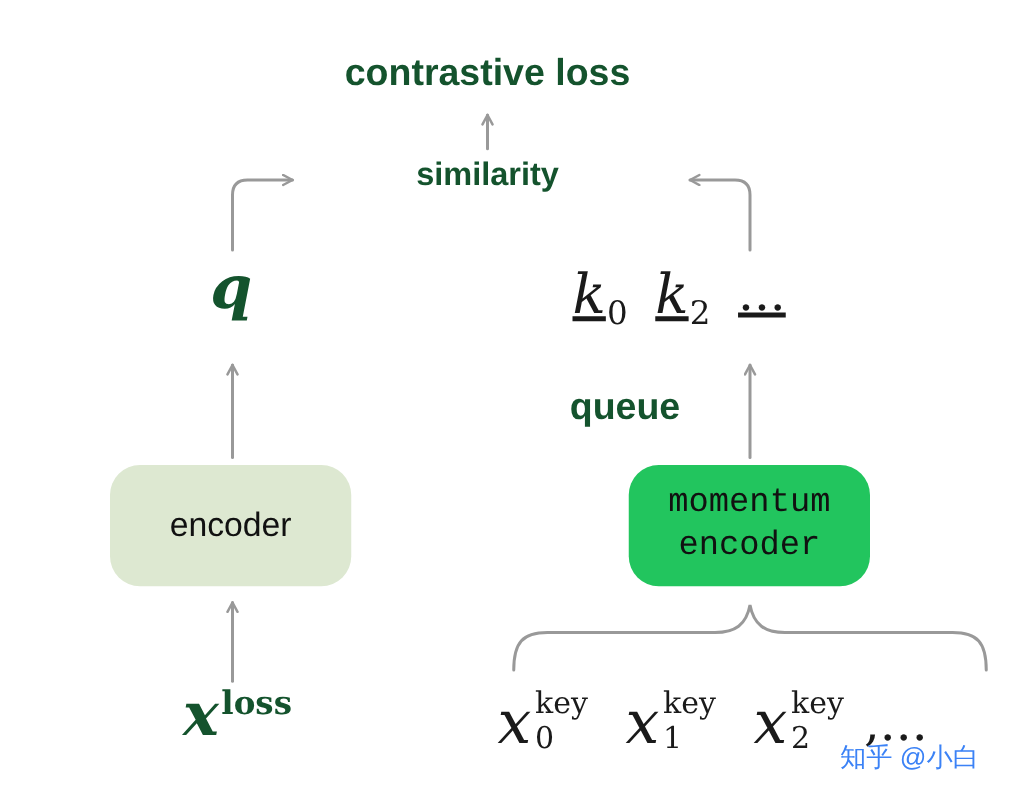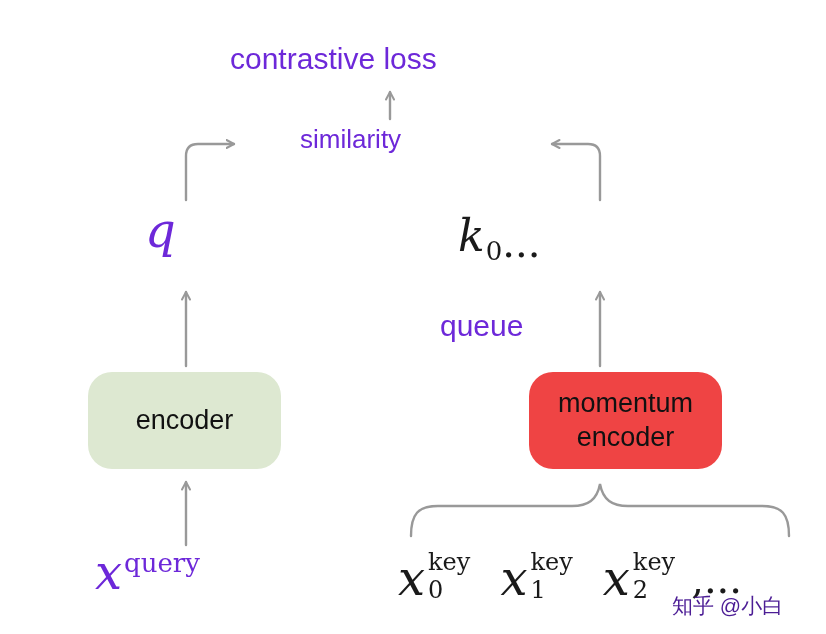--- a/index.html
+++ b/index.html
@@ -2,48 +2,49 @@
 <html><head>
 <meta charset="utf-8">
 <style>
   * { margin:0; padding:0; box-sizing:border-box; }
   html,body { background:#ffffff; }
   body { font-family:"Liberation Sans", sans-serif; color:#1a1a1a; }
   .canvas {
     position:relative; width:826px; height:634px;
     background:#ffffff; overflow:hidden;
   }
-  .label { position:absolute; color:#6d28d9; }
+  .label { position:absolute; text-align:center; color:#14532d;font-weight:bold; }
   .sans  { font-family:"Liberation Sans", sans-serif; }
   .serifmath { font-family:"DejaVu Serif", serif; font-style:italic; }
 
   .title      { left:230px; top:42px;  width:320px; font-size:30px; }
   .similarity { left:300px; top:124px; width:180px; font-size:26px; }
 
   .qsym { left:145px; top:202px; width:80px; font-size:48px; }
 
   .krow {
     position:absolute; left:458px; top:210px;
-    display:flex; align-items:flex-end; 
+    display:flex; align-items:flex-start; gap:22px;
     font-size:44px;
+    text-decoration:underline;
   }
   .kitem { font-family:"DejaVu Serif", serif; font-style:italic; white-space:nowrap; }
   .ksub  { font-style:normal; font-size:26px; vertical-align:-9px; margin-left:1px; }
   .kdots { font-family:"DejaVu Serif", serif; font-style:normal; font-size:40px; margin-top:2px; }
 
   .queue { left:440px; top:309px; width:120px; font-size:30px; }
 
   .box {
     position:absolute; top:372px; width:193px; height:97px;
     border-radius:24px; display:flex; flex-direction:column;
     align-items:center; justify-content:center;
     font-size:27px; color:#111; line-height:1.25;
   }
   .box.encoder  { left:88px;  background:#dde8d1; }
-  .box.momentum { left:529px; background:#ef4444; }
+  .box.momentum { left:503px; background:#22c55e;font-family:Liberation Mono, monospace; }
 
   .xquery { left:95px; top:544px; width:190px; font-size:48px; }
   .xquery .xbase { font-family:"DejaVu Serif", serif; font-style:italic; }
   .xquery .qsup  { font-family:"DejaVu Serif", serif; font-style:normal;
                    font-size:26px; vertical-align:17px; margin-left:2px; }
 
   .xkrow {
     position:absolute; left:398px; top:550px;
     display:flex; align-items:flex-end; gap:30px;
   }
@@ -52,21 +53,21 @@
   .xscripts {
     display:inline-flex; flex-direction:column; justify-content:center;
     font-family:"DejaVu Serif", serif; font-style:normal;
     font-size:24px; line-height:1.15; margin-left:3px; transform:translateY(-1px);
   }
   .xdots { font-family:"DejaVu Serif", serif; font-size:40px; color:#1a1a1a;
            margin-bottom:4px; margin-left:-14px; }
 
   .watermark {
     position:absolute; left:672px; top:592px;
-    font-size:21px; color:#4c1d95; white-space:nowrap; text-align:left;
+    font-size:21px; color:#3b82f6; white-space:nowrap; text-align:left;
   }
 
   svg.arrows { position:absolute; left:0; top:0; width:826px; height:634px; pointer-events:none; }
 </style>
 </head>
 <body>
 
 <div class="canvas">
 
   <svg class="arrows" viewBox="0 0 826 634">
@@ -86,36 +87,37 @@
     </g>
   </svg>
 
   <div class="label sans title">contrastive loss</div>
   <div class="label sans similarity">similarity</div>
 
   <div class="label serifmath qsym">q</div>
 
   <div class="krow">
     <span class="kitem"><span>k</span><span class="ksub">0</span></span>
+    <span class="kitem"><span>k</span><span class="ksub">2</span></span>
     <span class="kdots">...</span>
   </div>
 
   <div class="label sans queue">queue</div>
 
   <div class="box encoder">
     <div>encoder</div>
   </div>
 
   <div class="box momentum">
     <div>momentum</div>
     <div>encoder</div>
   </div>
 
   <div class="label xquery">
-    <span class="xbase">x</span><span class="qsup">query</span>
+    <span class="xbase">x</span><span class="qsup">loss</span>
   </div>
 
   <div class="xkrow">
     <span class="xitem">
       <span class="xbase">x</span>
       <span class="xscripts">
         <span>key</span>
         <span>0</span>
       </span>
     </span>

